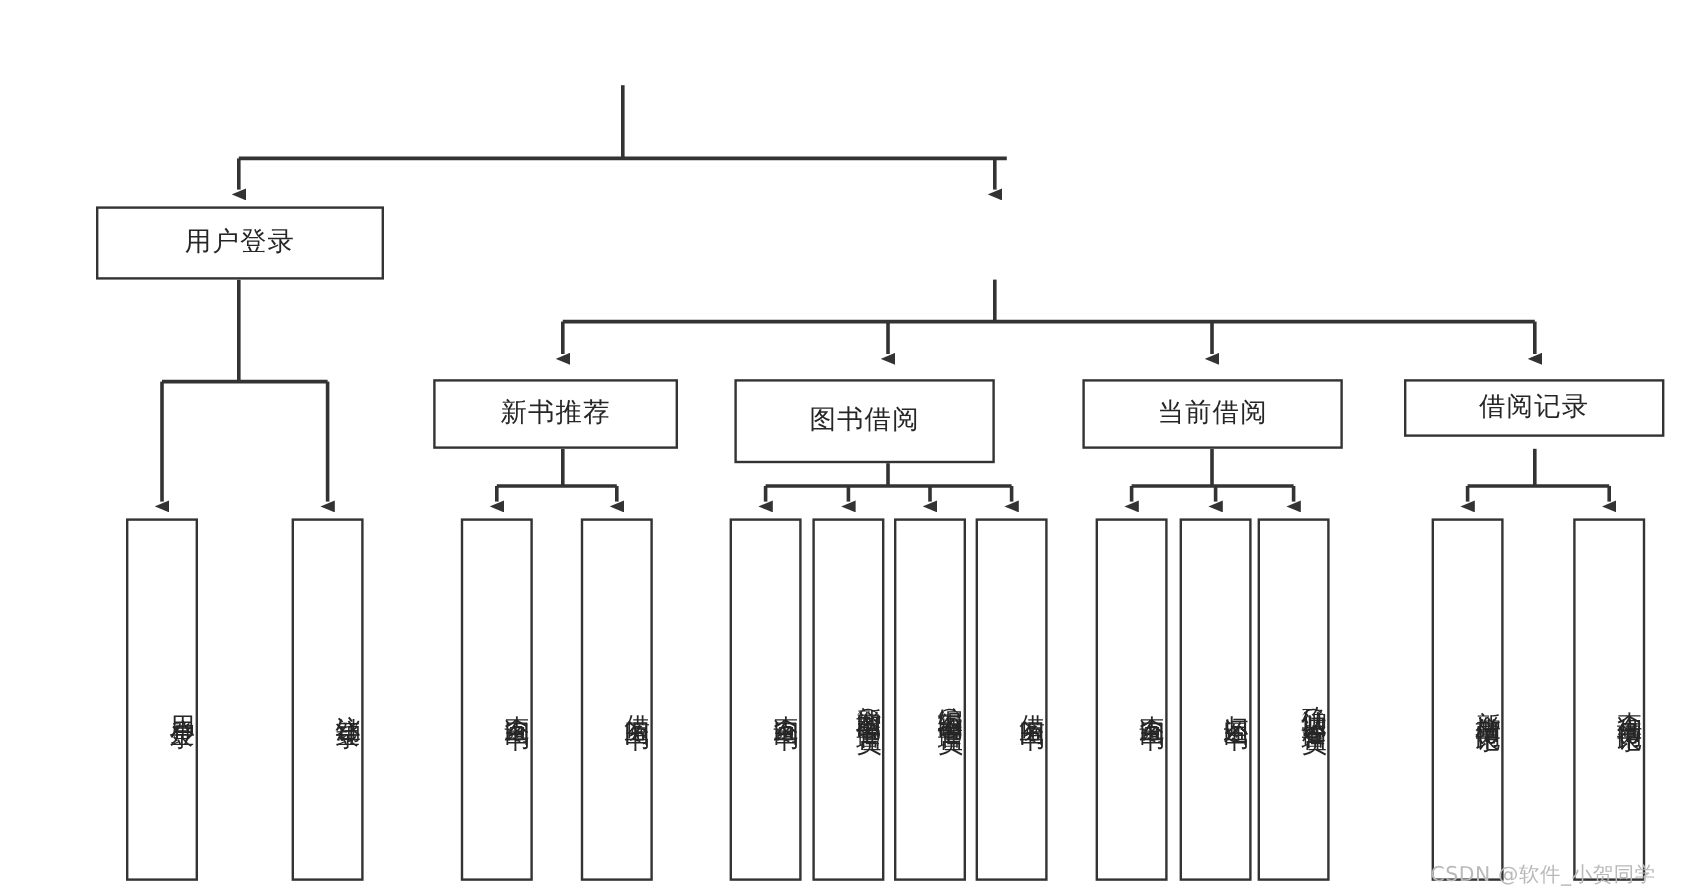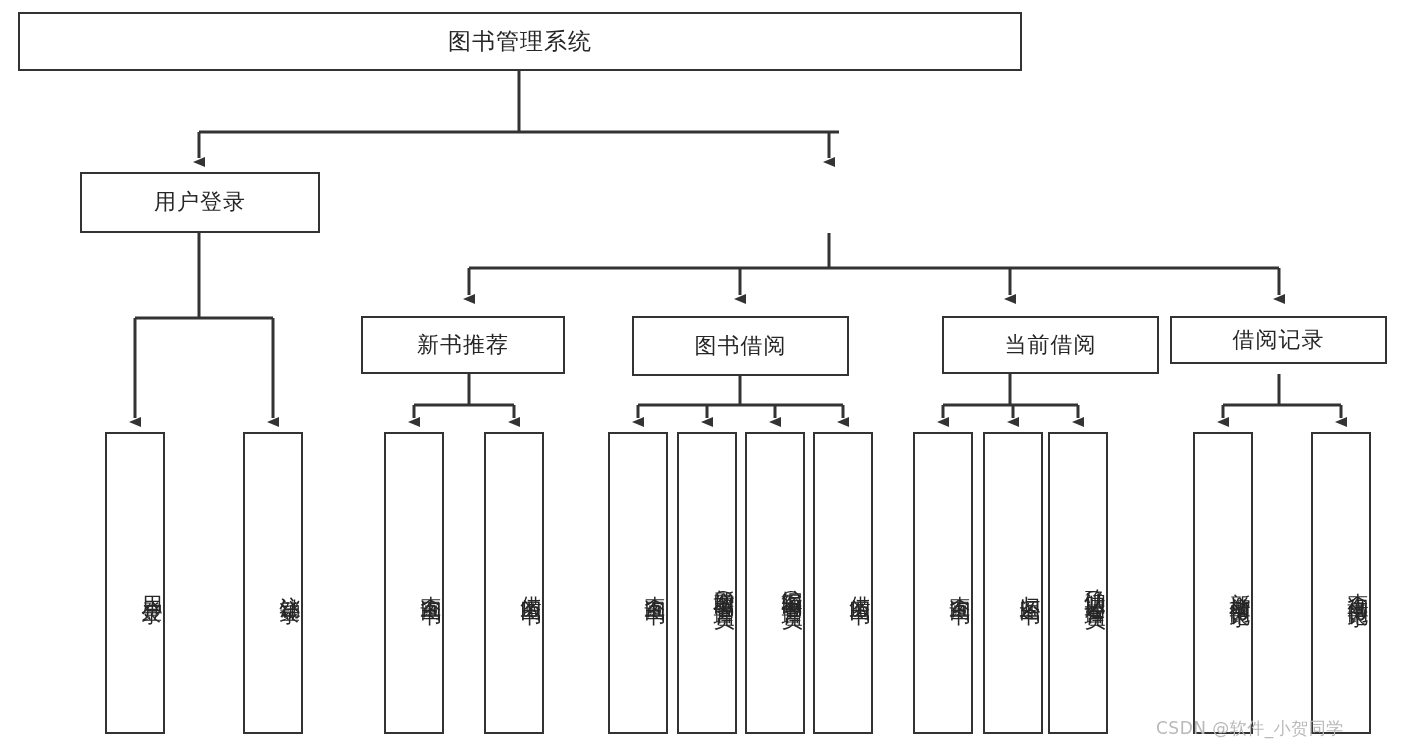--- a/index.html
+++ b/index.html
@@ -119,35 +119,32 @@
       <path d="M1013,405 L1013,418" marker-end="url(#arrow)"></path>
       <path d="M1078,405 L1078,418" marker-end="url(#arrow)"></path>
 
       <path d="M1279,374 L1279,405"></path>
       <path d="M1223,405 L1341,405"></path>
       <path d="M1223,405 L1223,418" marker-end="url(#arrow)"></path>
       <path d="M1341,405 L1341,418" marker-end="url(#arrow)"></path>
     </g>
   </svg>
 
-  <div class="node horiz root" style="left:18px; top:12px; width:1004px; height:59px;">
-    <span>图书管理系统</span>
-  </div>
 
   <div class="node horiz" style="left:80px; top:172px; width:240px; height:61px;">
     <span>用户登录</span>
   </div>
 
   <div class="node horiz" style="left:361px; top:316px; width:204px; height:58px;">
     <span>新书推荐</span>
   </div>
-  <div class="node horiz" style="left:632px; top:316px; width:217px; height:60px;text-align:right;">
+  <div class="node horiz" style="left:612px; top:316px; width:217px; height:70px;text-align:right;">
     <span>图书借阅</span>
   </div>
-  <div class="node horiz" style="left:902px; top:316px; width:217px; height:58px;margin-left:40px;">
+  <div class="node horiz" style="left:902px; top:316px; width:217px; height:58px;">
     <span>当前借阅</span>
   </div>
   <div class="node horiz" style="left:1170px; top:316px; width:217px; height:48px;">
     <span>借阅记录</span>
   </div>
 
   <div class="node leaf" style="left:105px; top:432px; width:60px; height:302px;">
     <span class="leaf-text">用户登录</span>
   </div>
   <div class="node leaf" style="left:243px; top:432px; width:60px; height:302px;">
@@ -184,15 +181,15 @@
     <span class="leaf-text">确认归还（管理员）</span>
   </div>
 
   <div class="node leaf" style="left:1193px; top:432px; width:60px; height:302px;">
     <span class="leaf-text">新增借阅记录</span>
   </div>
   <div class="node leaf" style="left:1311px; top:432px; width:60px; height:302px;">
     <span class="leaf-text">查询借阅记录</span>
   </div>
 
-  <div class="watermark" style="left:1156px; top:717px;">CSDN @软件_小贺同学</div>
+  <div class="watermark" style="left:1192px; top:717px;">CSDN @软件_小贺同学</div>
 
 </div>
 
 </body></html>

